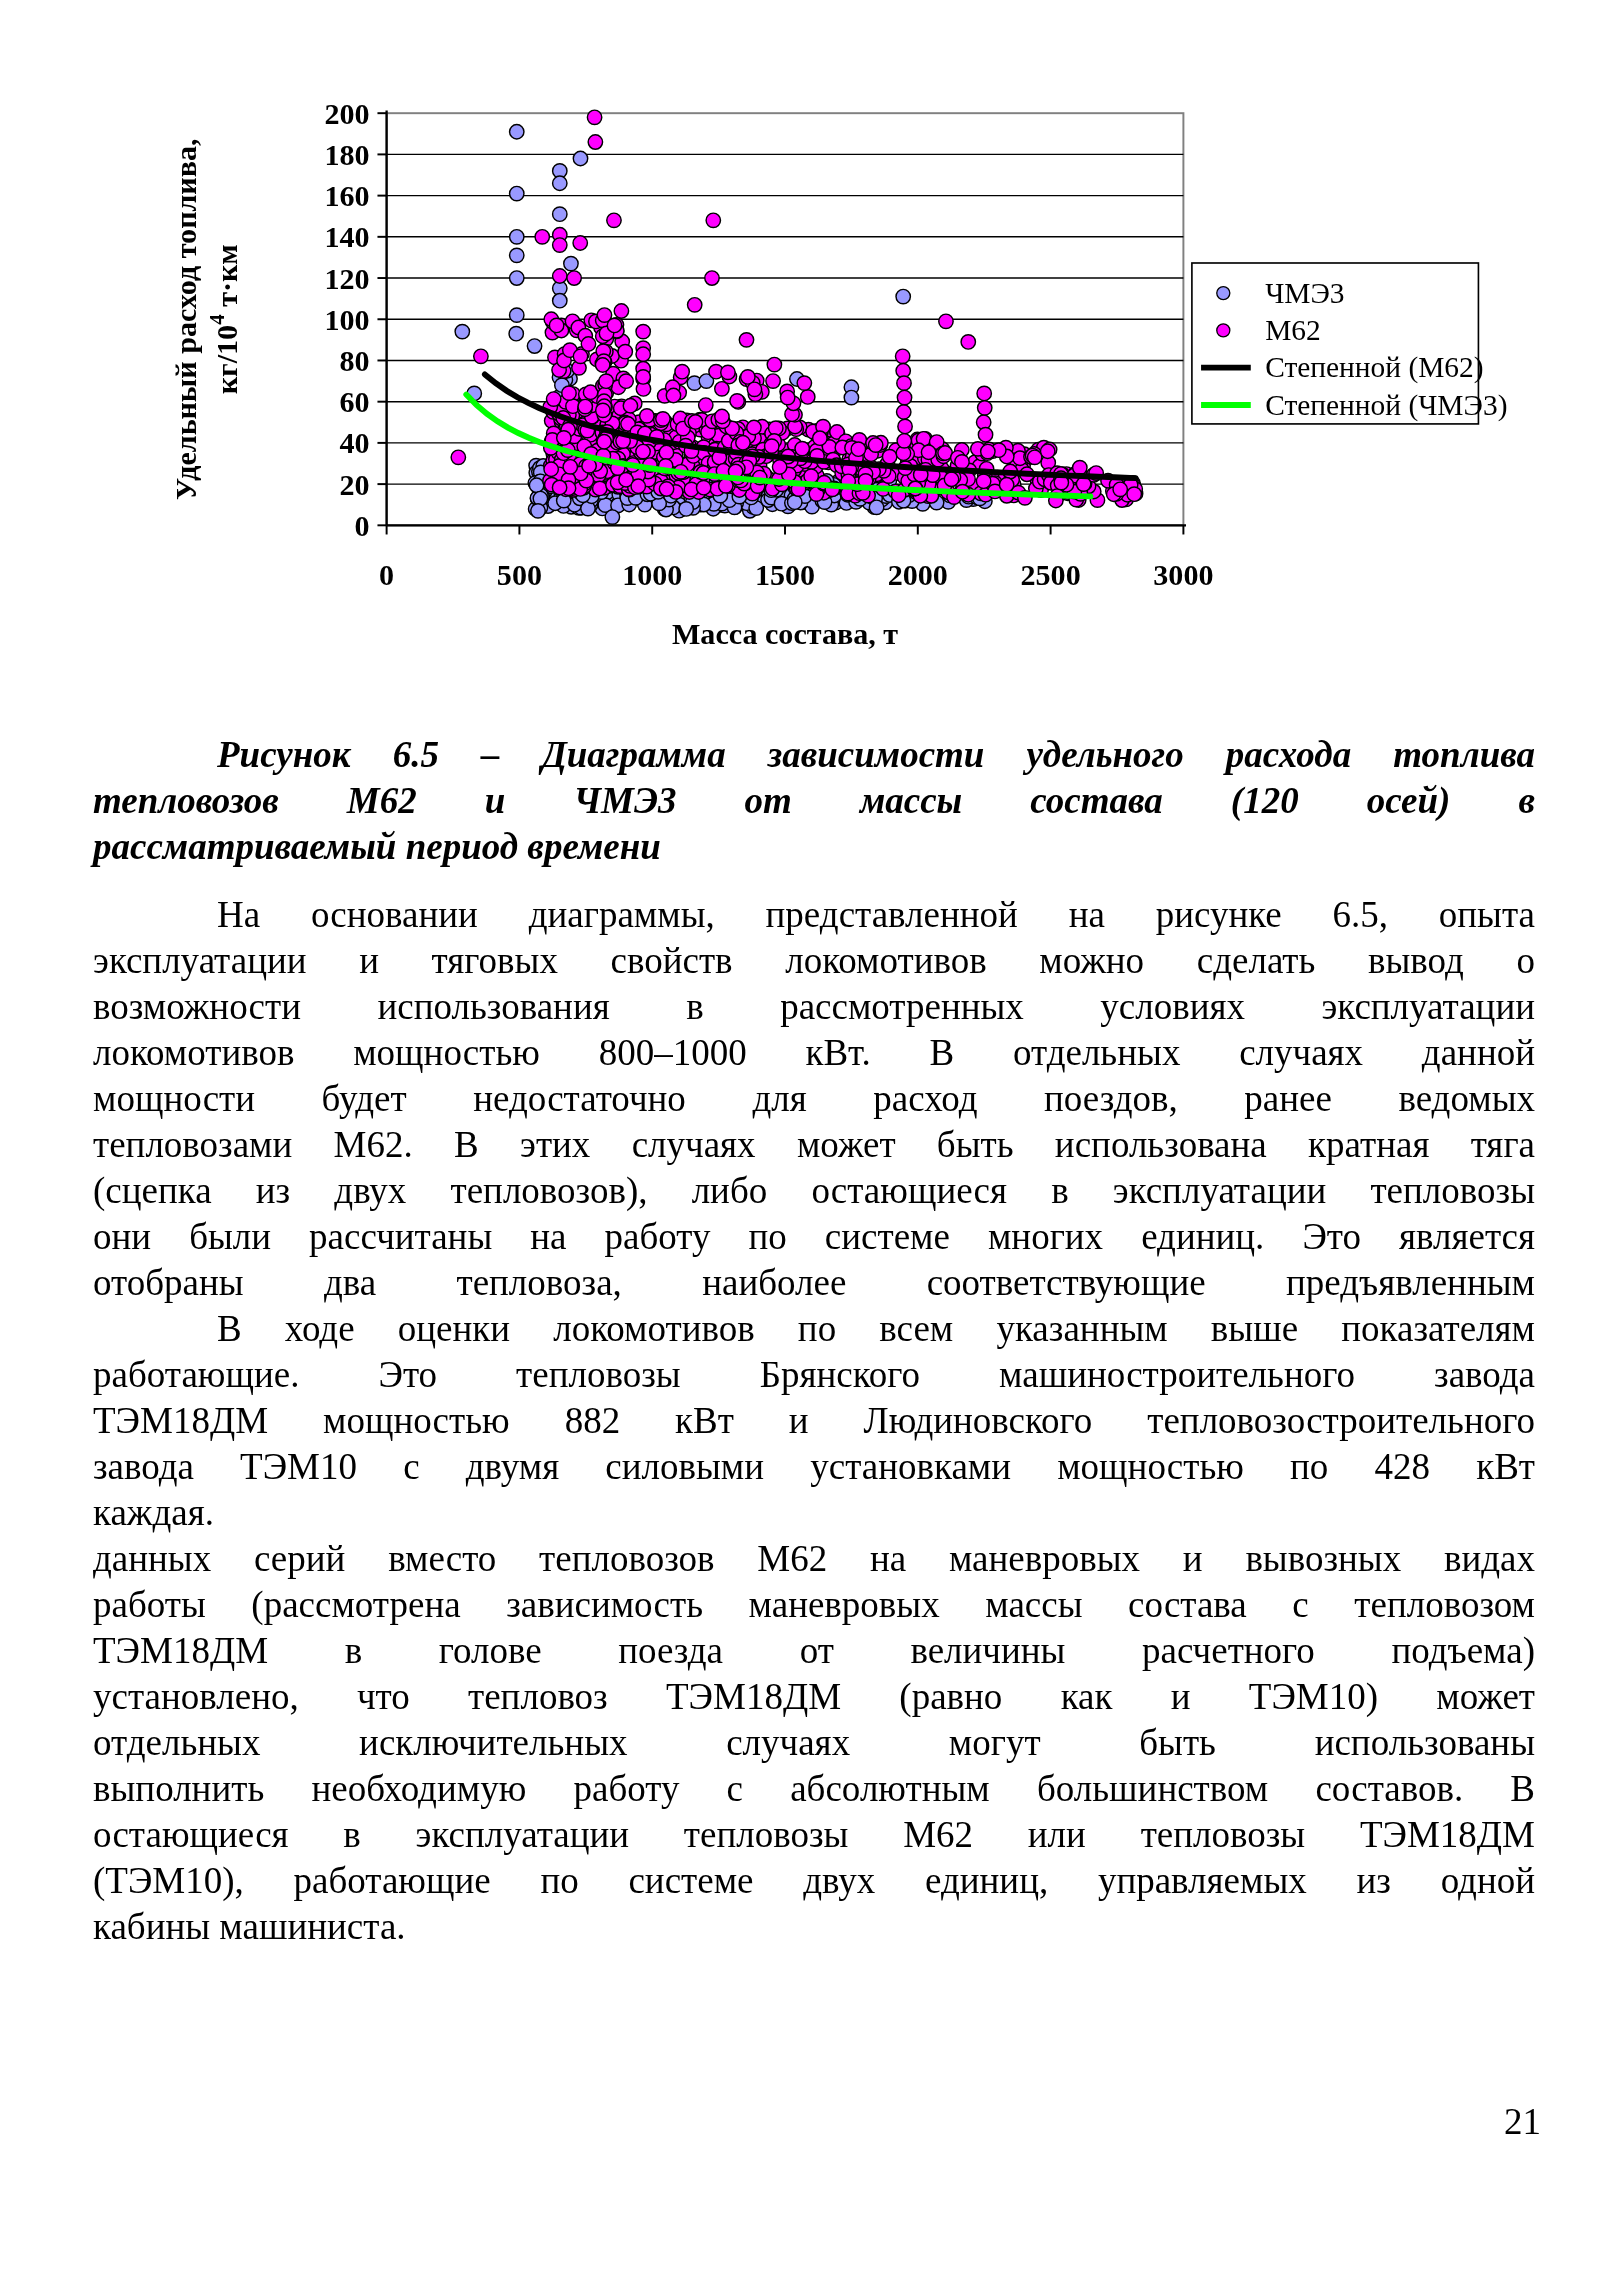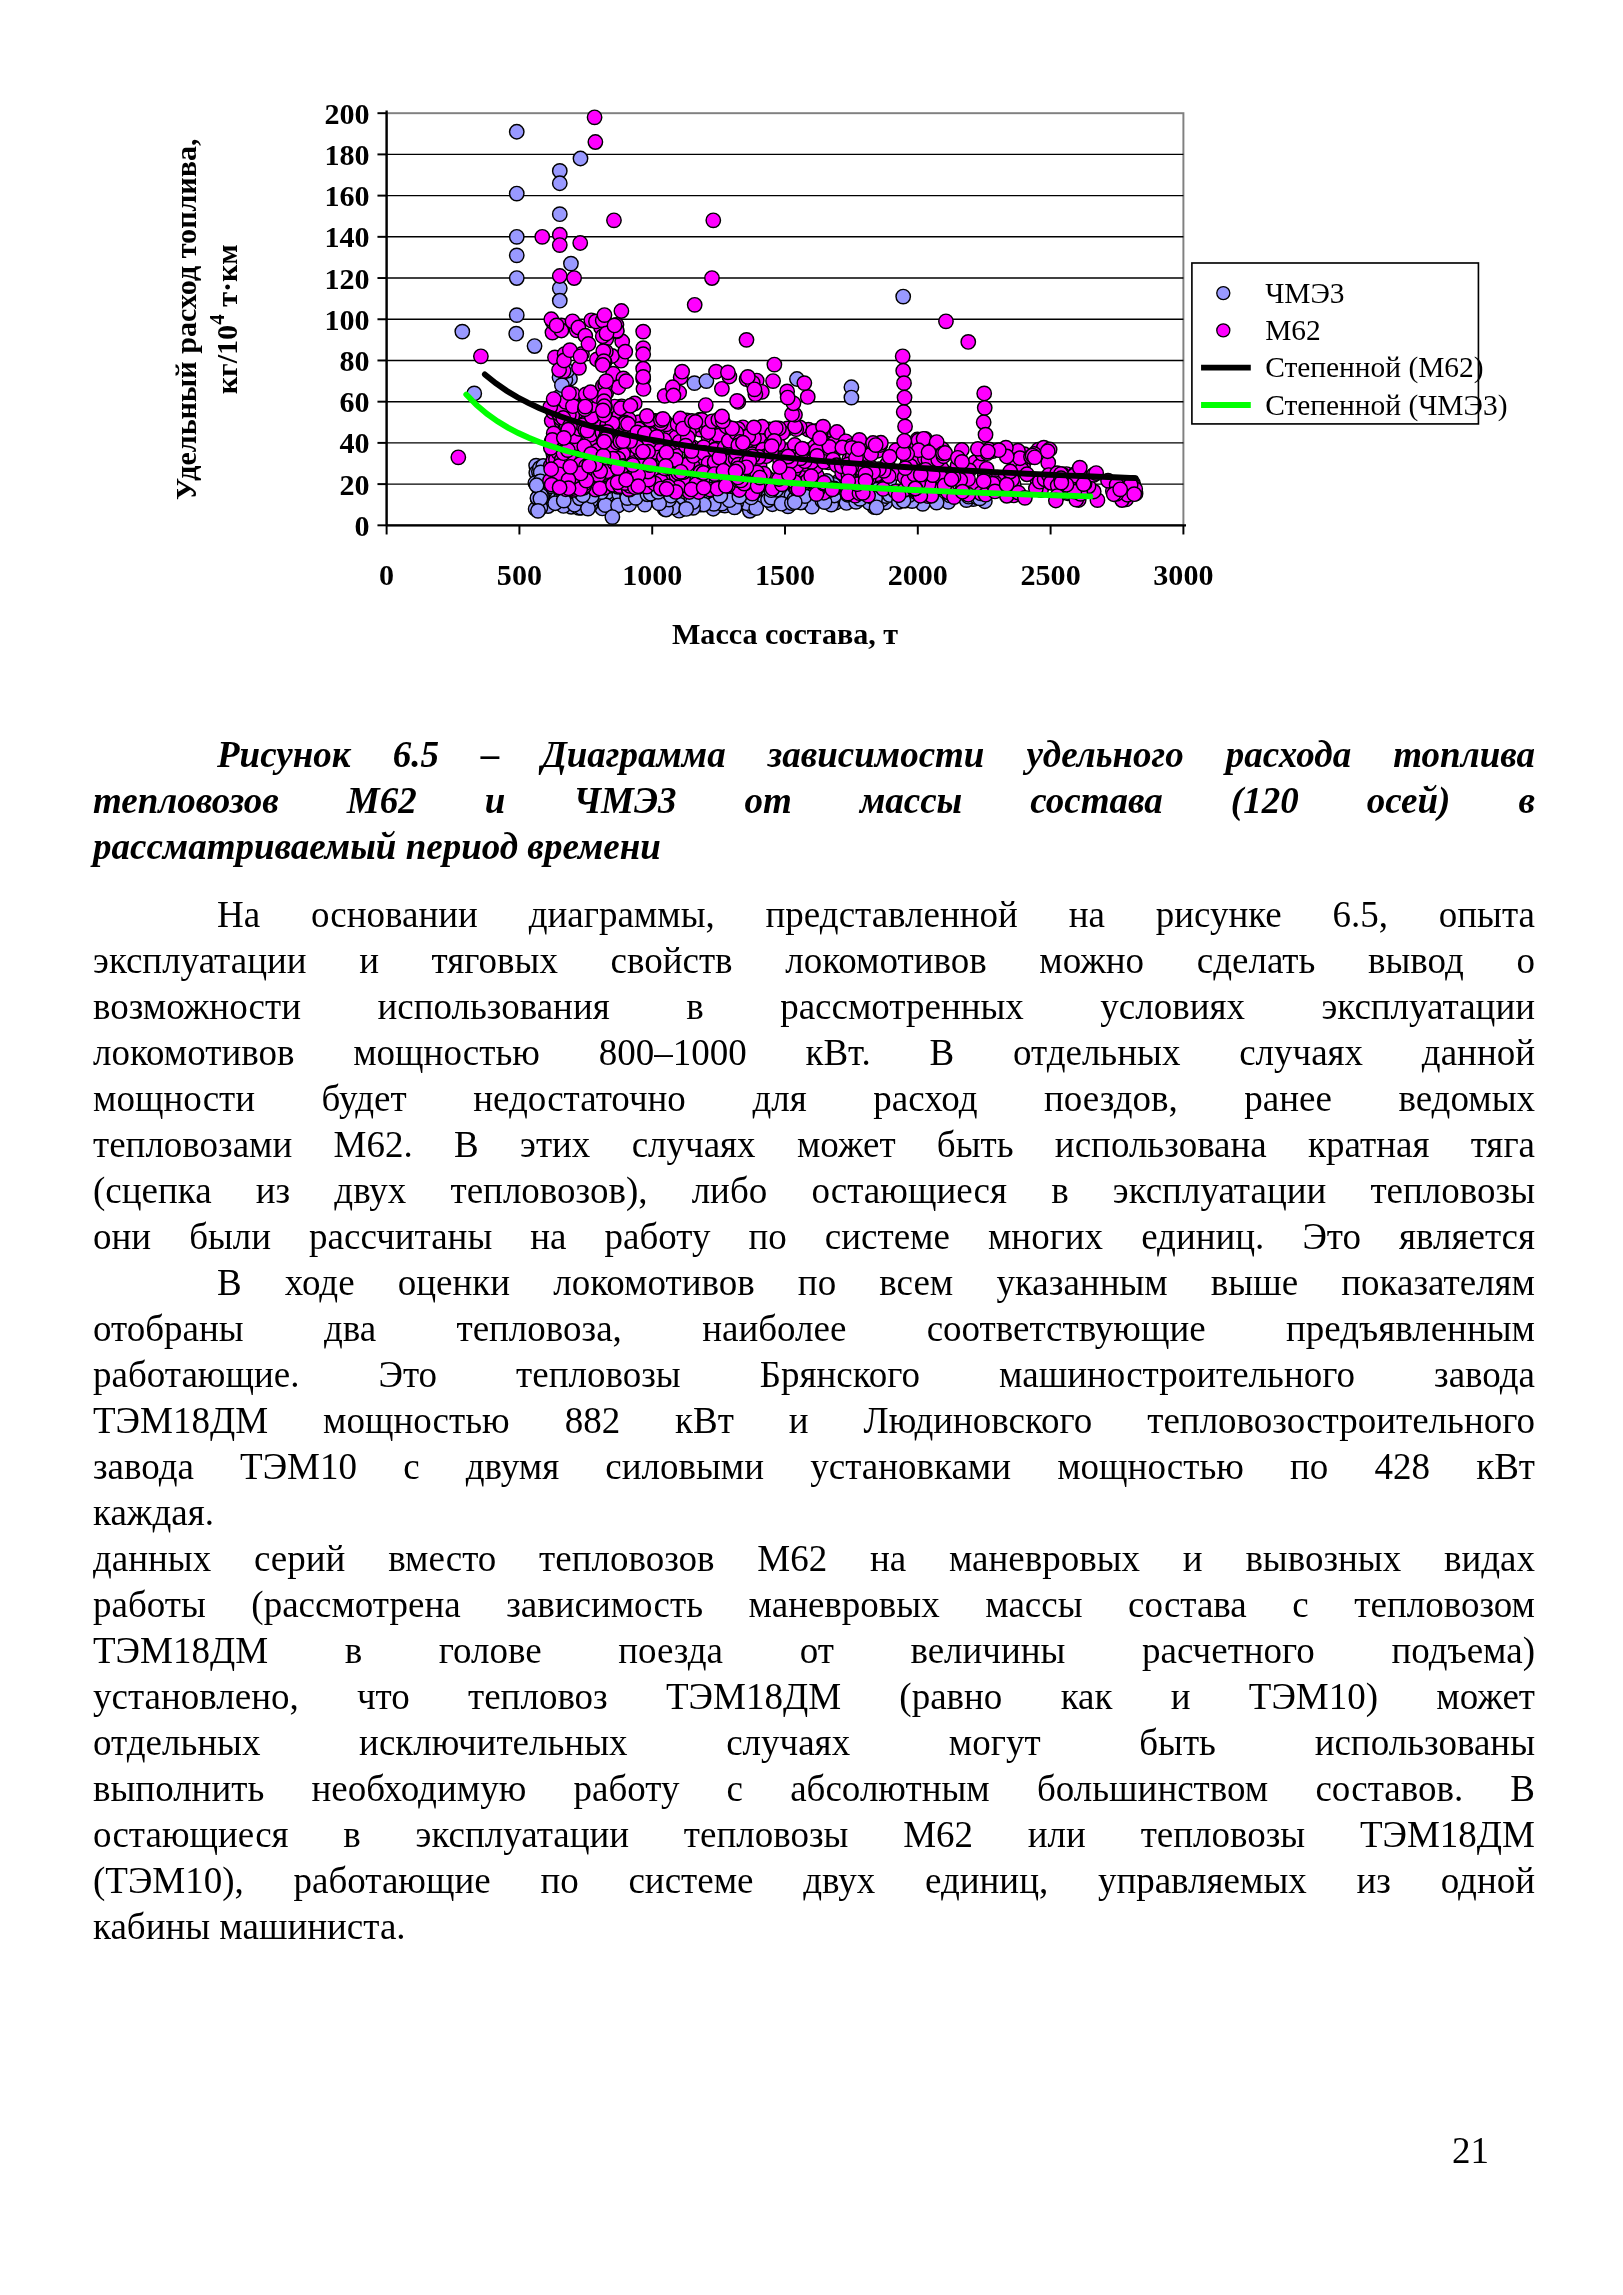--- a/index.html
+++ b/index.html
@@ -24,24 +24,23 @@
     text-align:justify;
     text-align-last:justify;
     white-space:normal;
   }
   .docline.last{text-align-last:left;}
   .docline.first{text-indent:124px;}
   .caption-block .docline{font-style:italic;font-weight:bold;}
   .para-gap{height:22px;}
   .pagenum{
     position:absolute;
-    left:1452px;top:2102px;
+    left:1504px;top:2102px;
     font-size:37px;
     line-height:39px;
-    margin-top:29px;
   }
 </style>
 </head>
 <body>
 
 <div class="page">
   <svg id="chart-svg" width="1623" height="700" viewBox="0 0 2481 1070" xmlns="http://www.w3.org/2000/svg">
       <rect x="591" y="173" width="1218" height="630" fill="none" stroke="#808080" stroke-width="3"></rect>
       <g>
         <line x1="591" y1="740" x2="1809" y2="740" stroke="#000000" stroke-width="2.2"></line>
@@ -1592,22 +1591,22 @@
           <div class="docline first">На основании диаграммы, представленной на рисунке 6.5, опыта</div>
           <div class="docline">эксплуатации и тяговых свойств локомотивов можно сделать вывод о</div>
           <div class="docline">возможности использования в рассмотренных условиях эксплуатации</div>
           <div class="docline">локомотивов мощностью 800–1000 кВт. В отдельных случаях данной</div>
           <div class="docline">мощности будет недостаточно для расход поездов, ранее ведомых</div>
           <div class="docline">тепловозами М62. В этих случаях может быть использована кратная тяга</div>
           <div class="docline">(сцепка из двух тепловозов), либо остающиеся в эксплуатации тепловозы</div>
           <div class="docline">они были рассчитаны на работу по системе многих единиц. Это является</div>
         </div>
         <div>
+          <div class="docline">отобраны два тепловоза, наиболее соответствующие предъявленным</div>
           <div class="docline first">В ходе оценки локомотивов по всем указанным выше показателям</div>
-          <div class="docline">отобраны два тепловоза, наиболее соответствующие предъявленным</div>
           <div class="docline">работающие. Это тепловозы Брянского машиностроительного завода</div>
           <div class="docline">ТЭМ18ДМ мощностью 882 кВт и Людиновского тепловозостроительного</div>
           <div class="docline">завода ТЭМ10 с двумя силовыми установками мощностью по 428 кВт</div>
           <div class="docline last">каждая.</div>
         </div>
         <div>
           <div class="docline">данных серий вместо тепловозов М62 на маневровых и вывозных видах</div>
           <div class="docline">работы (рассмотрена зависимость маневровых массы состава  с тепловозом</div>
           <div class="docline">ТЭМ18ДМ в голове поезда от величины расчетного подъема)</div>
           <div class="docline">установлено, что тепловоз ТЭМ18ДМ (равно как и ТЭМ10) может</div>

